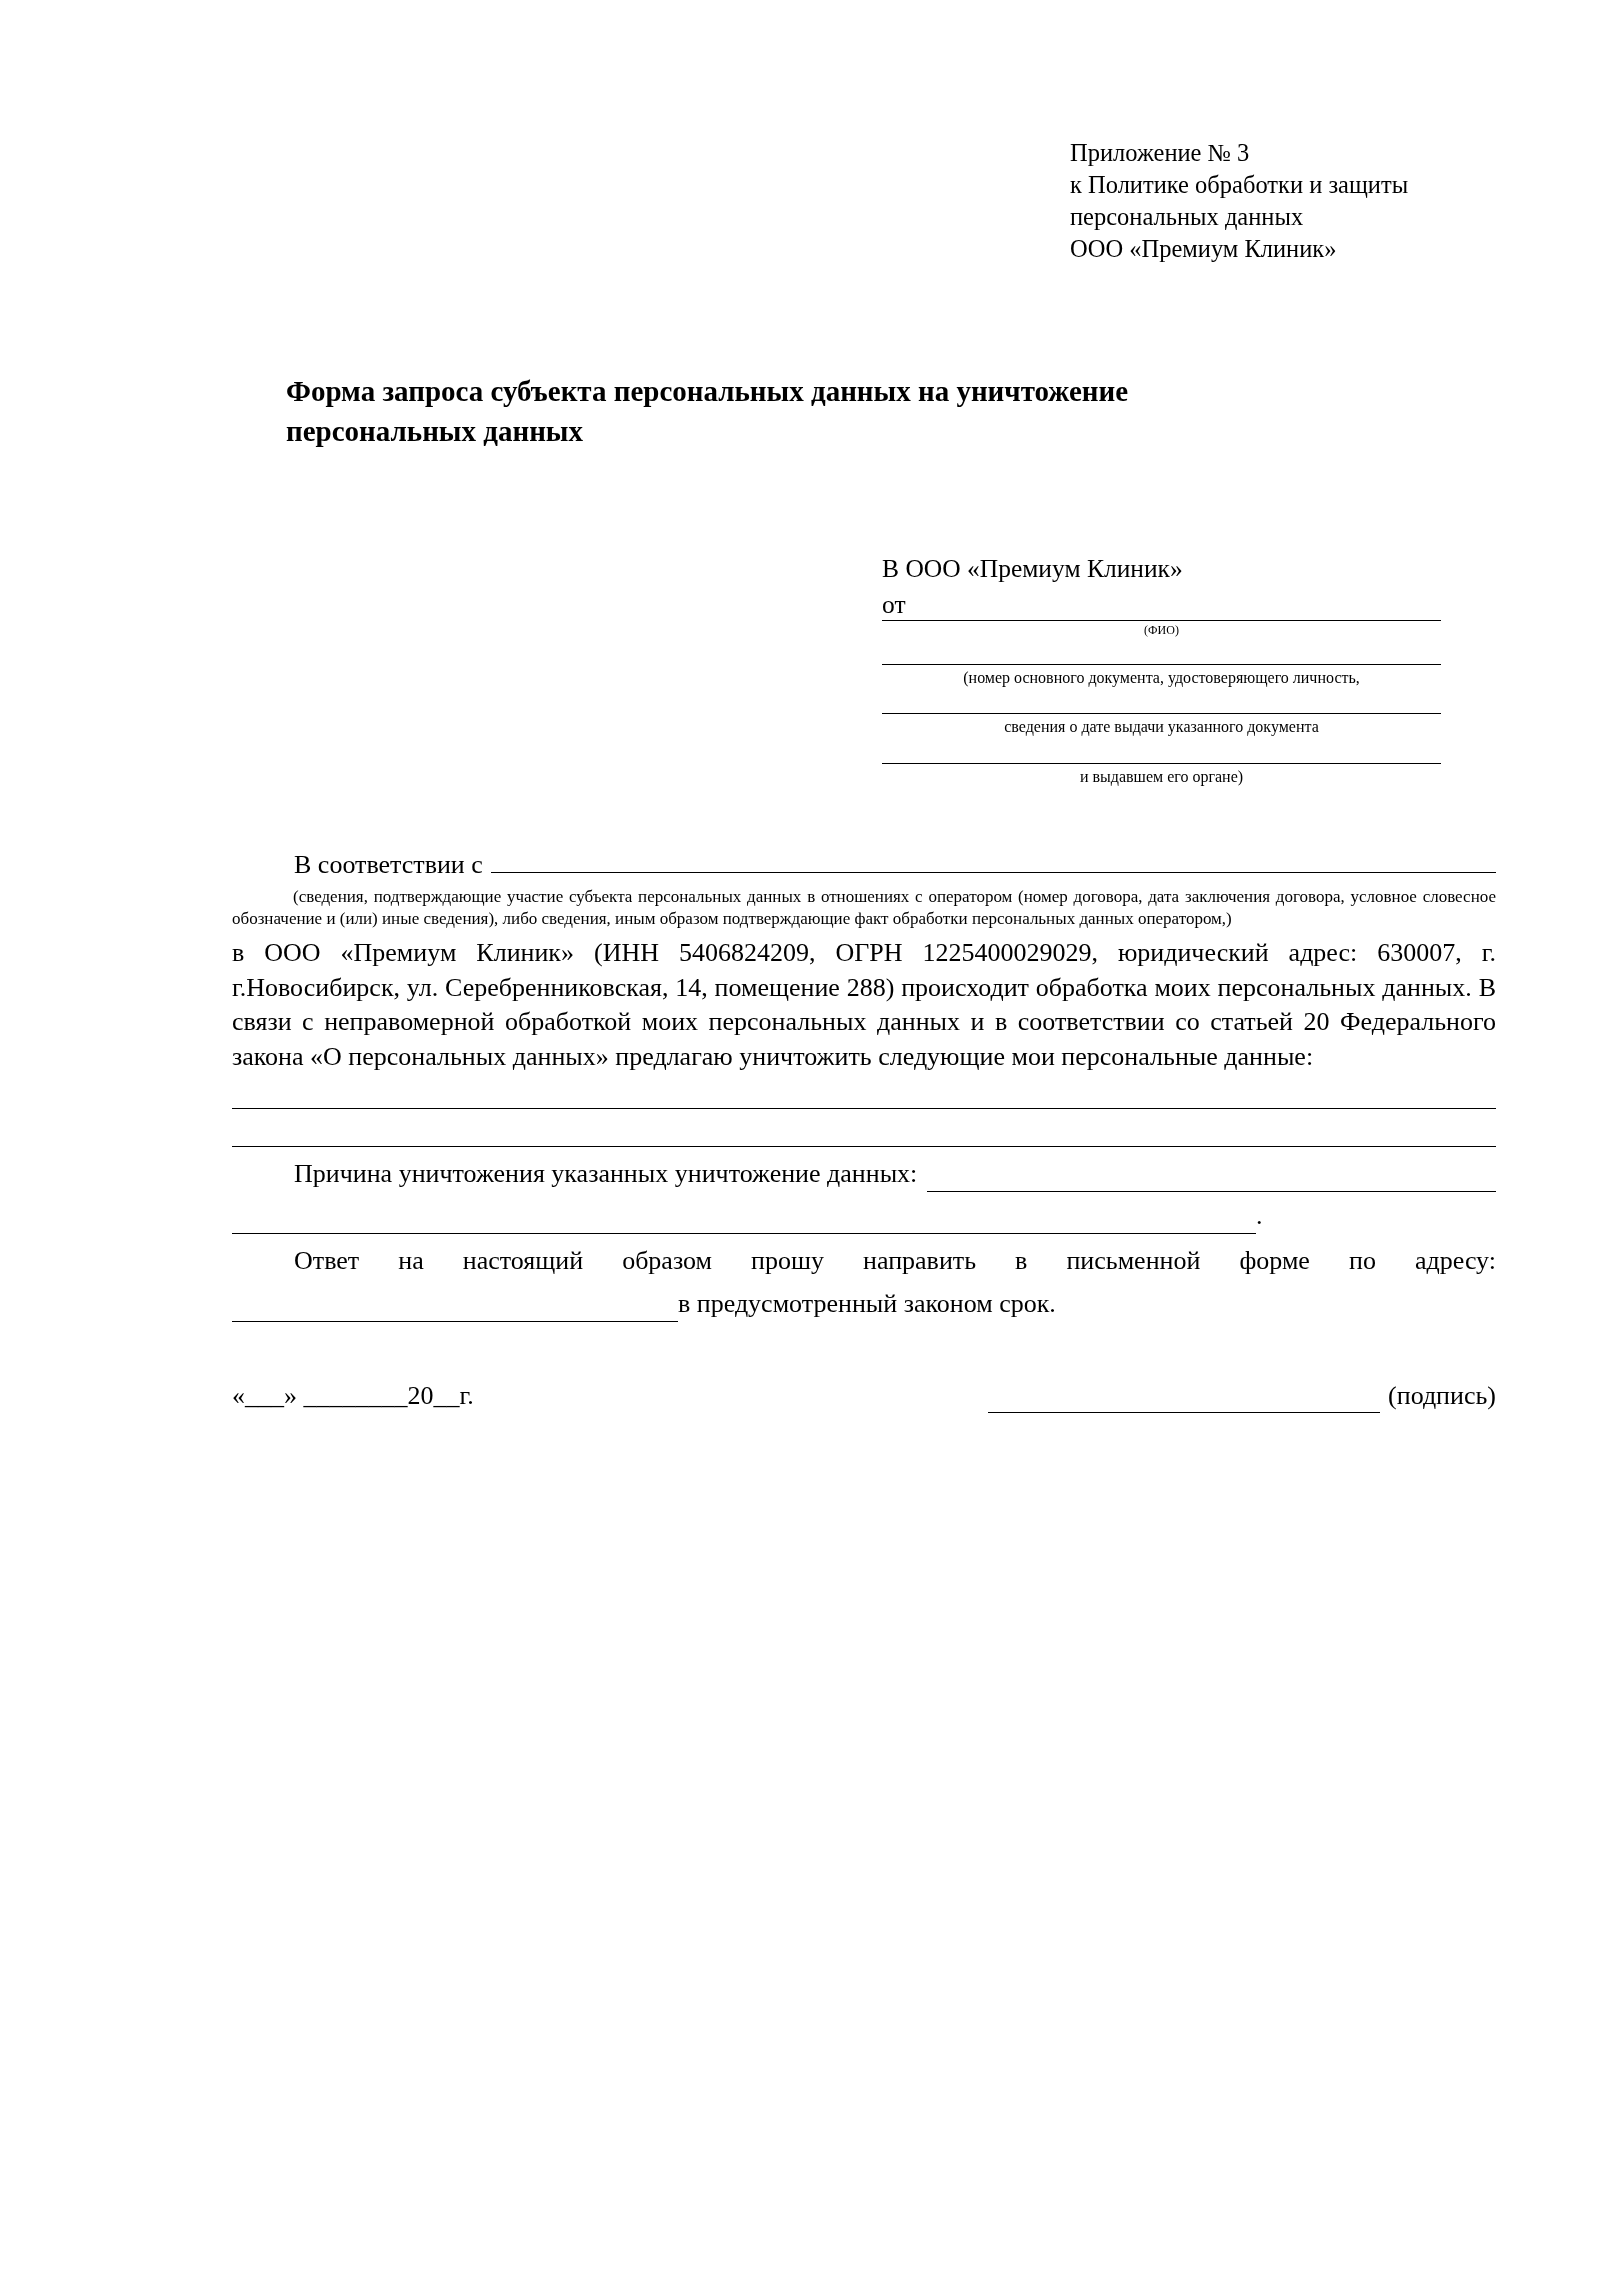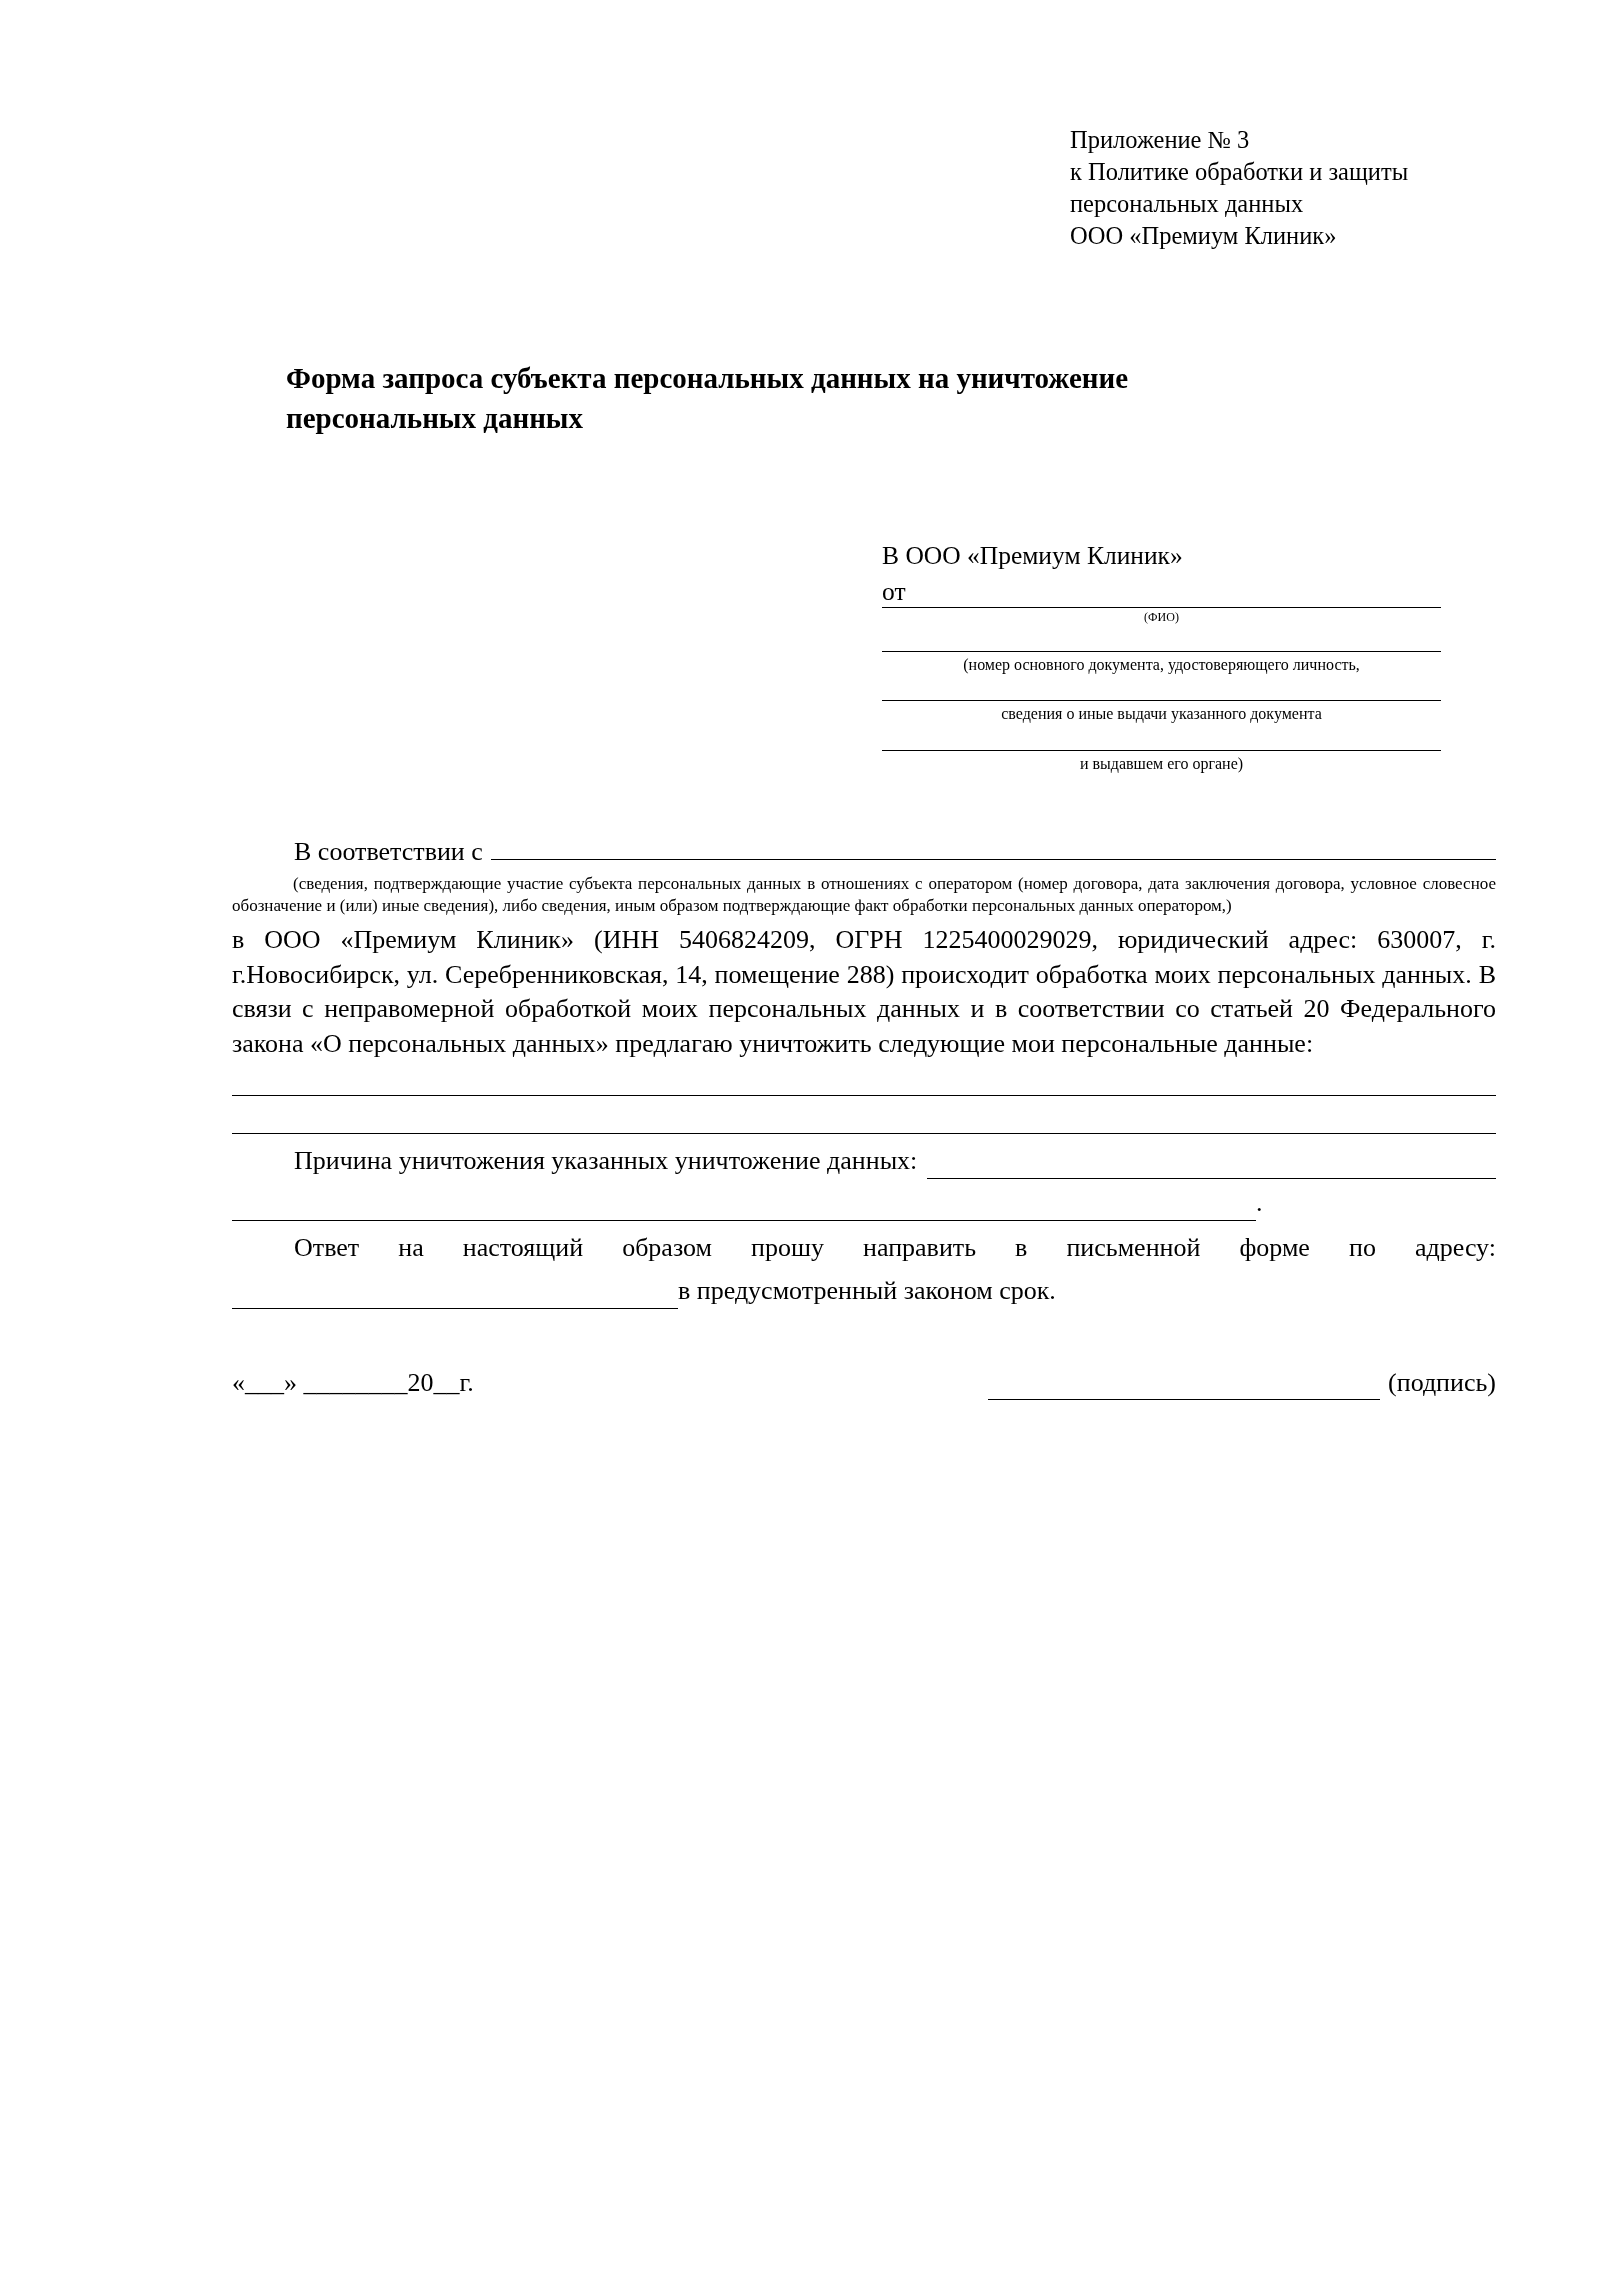--- a/index.html
+++ b/index.html
@@ -18,21 +18,21 @@
   .page {
     position: relative;
     width: 1621px;
     height: 2294px;
     box-sizing: border-box;
     padding: 0;
   }
   .content {
     position: absolute;
     left: 232px;
-    top: 124px;
+    top: 137px;
     width: 1264px;
   }
 
   
   .header-block {
     margin-left: 838px;
     font-size: 24.5px;
     line-height: 1.30;
   }
   .header-block div {
@@ -222,21 +222,21 @@
     <div class="addressee">
       <div class="to-line">В ООО «Премиум Клиник»</div>
       <div class="from-line">от</div>
       <div class="rule"></div>
       <div class="caption">(ФИО)</div>
       <div class="rule-gap"></div>
       <div class="rule"></div>
       <div class="caption small">(номер основного документа, удостоверяющего личность,</div>
       <div class="rule-gap"></div>
       <div class="rule"></div>
-      <div class="caption small">сведения о иные выдачи указанного документа</div>
+      <div class="caption small">сведения о дате выдачи указанного документа</div>
       <div class="rule-gap"></div>
       <div class="rule"></div>
       <div class="caption small">и выдавшем его органе)</div>
     </div>
 
     <div class="body-text">
 
       <div class="indent-line">
         <span class="lead">В соответствии с</span>
         <span class="fill"></span>

